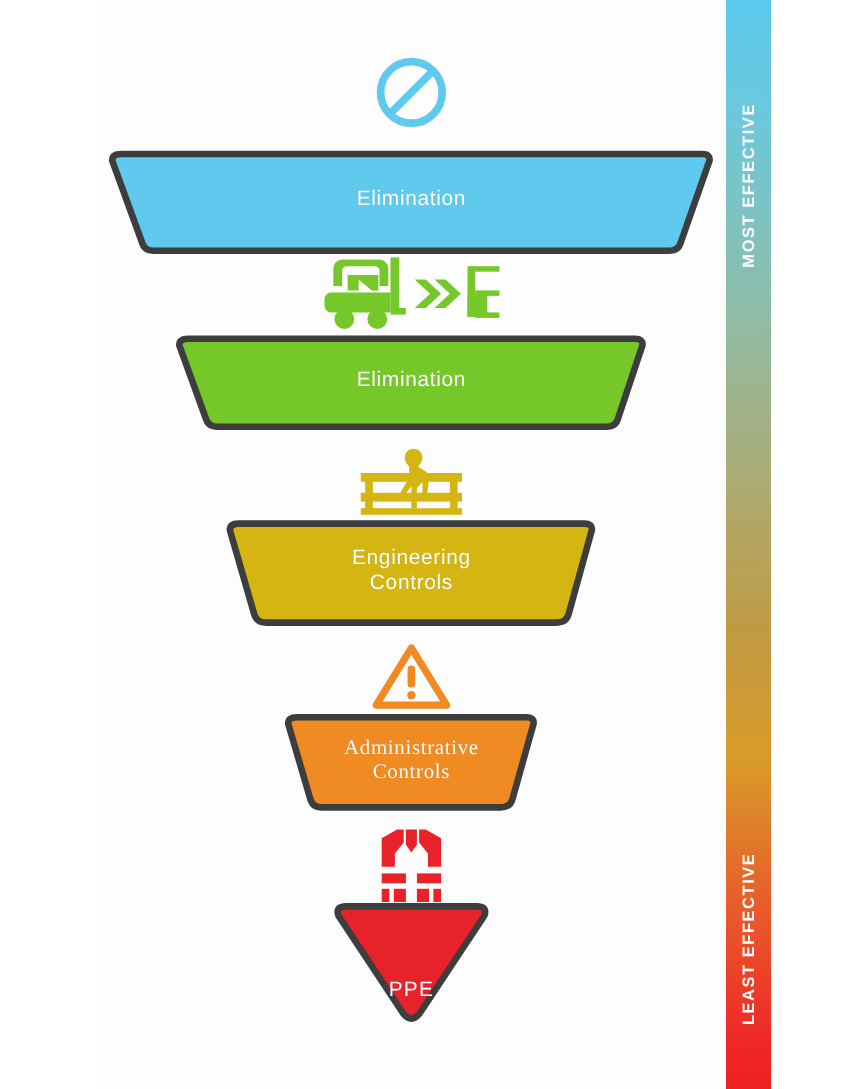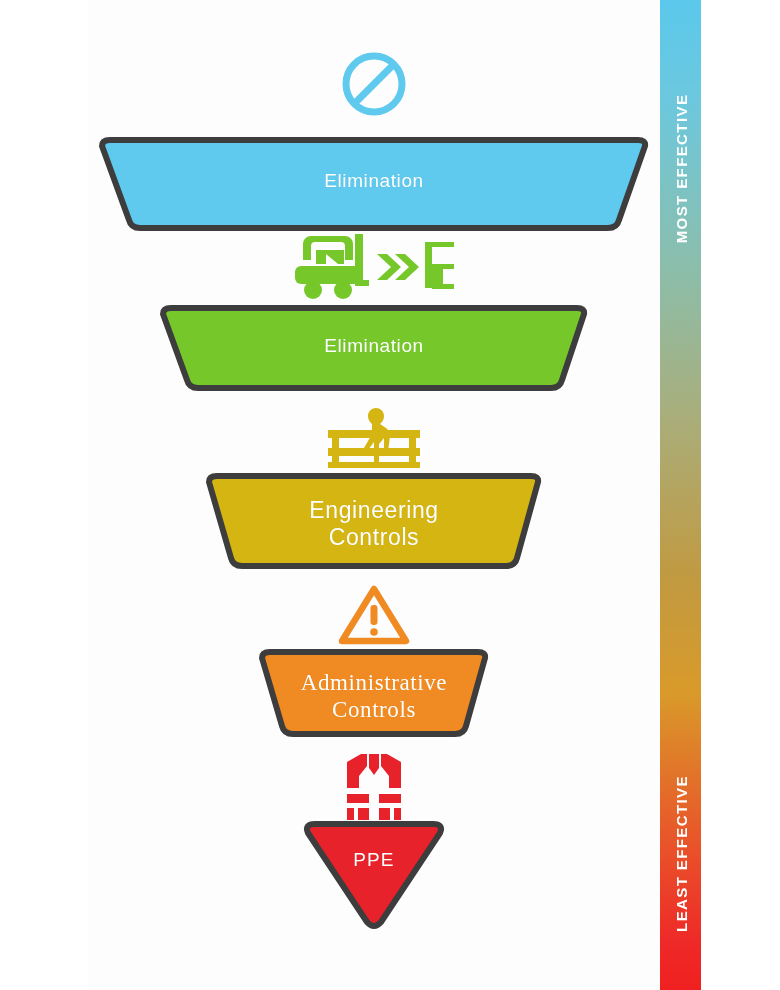--- a/index.html
+++ b/index.html
@@ -67,25 +67,26 @@
     text-align: center;
     color: #ffffff;
     font-size: 19px;
     font-weight: 400;
     letter-spacing: 0.6px;
     line-height: 1.18;
     pointer-events: none;
     text-shadow: 0 0 1px rgba(0,0,0,0.10);
   }
   .shape-label.small {
-    font-size: 23px;
+    font-size: 19px;
   }
   .shape-label.ppe {
     font-size: 19px;
     letter-spacing: 1.1px;
+    margin-top: 40px;
   }
 
   
   #effectiveness-bar {
     position: absolute;
     left: 660px;
     top: 0;
     width: 41px;
     height: 990px;
     background: linear-gradient(

